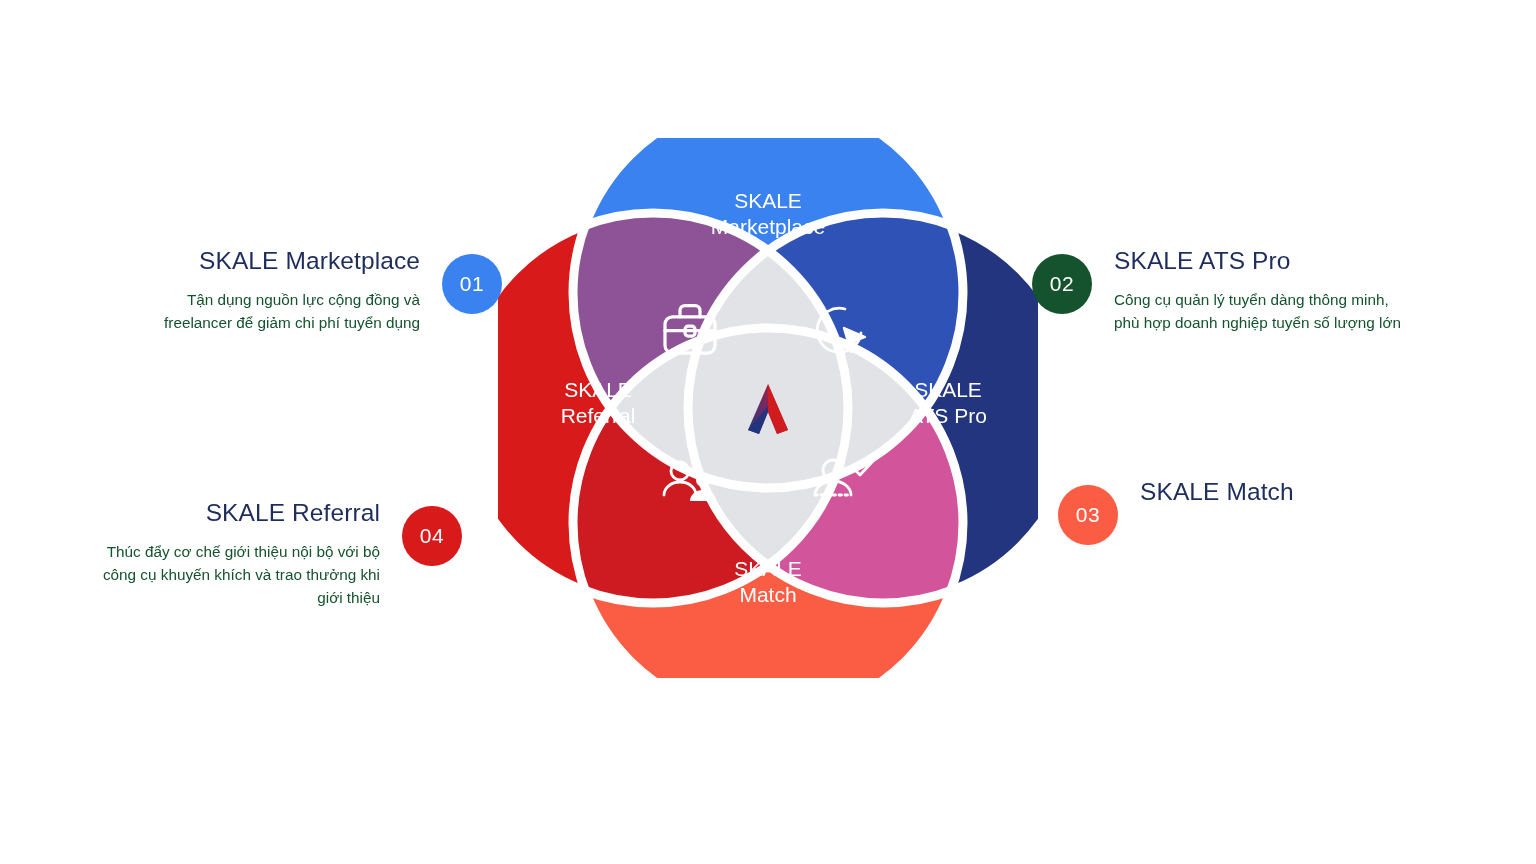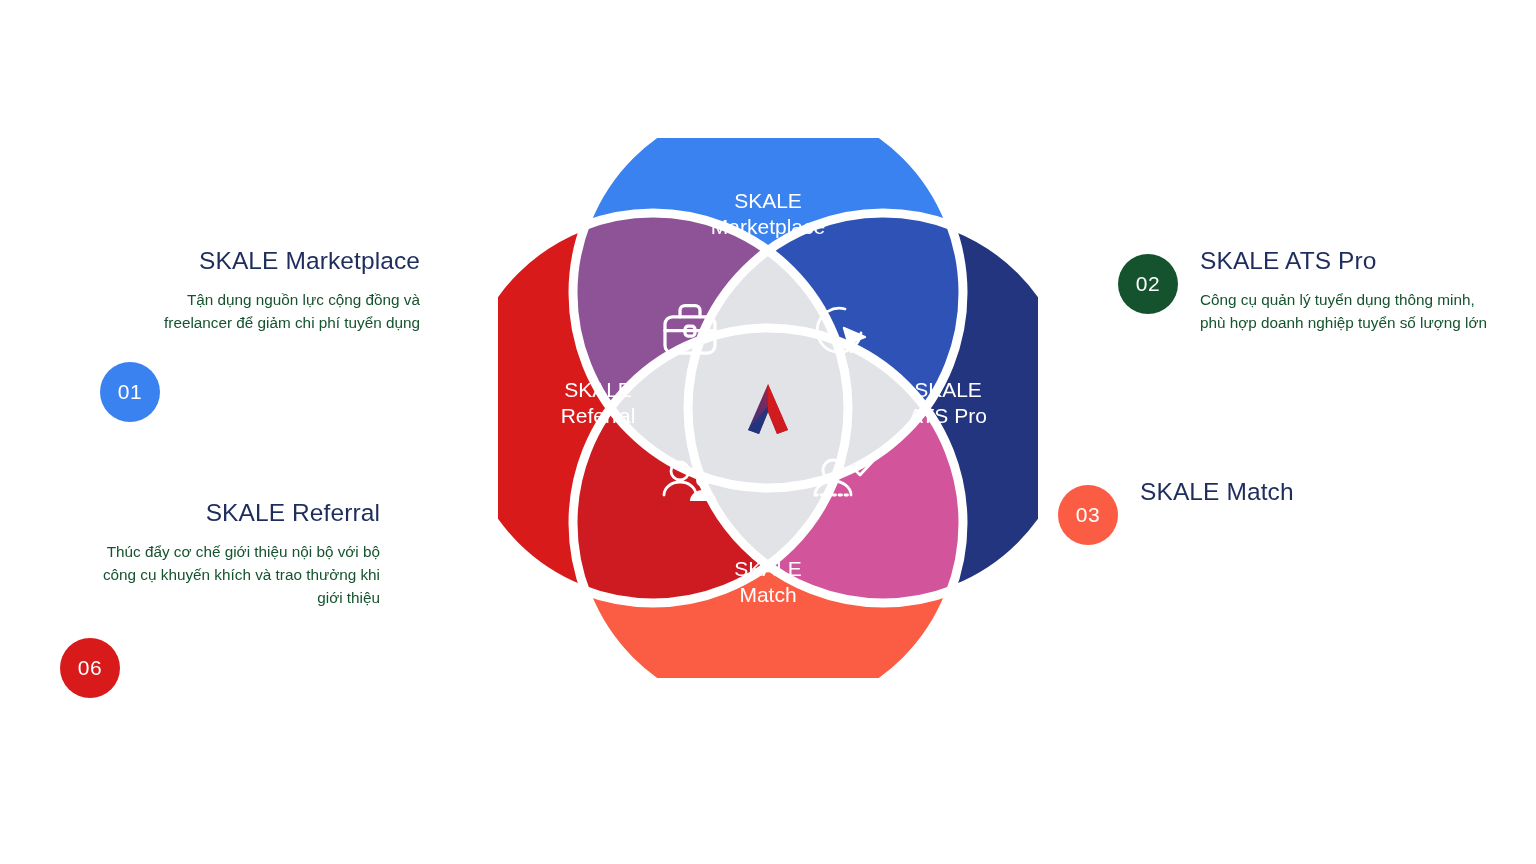--- a/index.html
+++ b/index.html
@@ -19,21 +19,21 @@
     inset: 0;
   }
 
   
   .item {
     position: absolute;
     display: flex;
     align-items: flex-start;
     gap: 22px;
   }
-  .item.left  { flex-direction: column; }
+  .item.left  { flex-direction: row; }
   .item.right { flex-direction: row-reverse; }
 
   .item.left .txt  { text-align: right; }
   .item.right .txt { text-align: left; }
 
   .badge {
     flex: 0 0 auto;
     width: 60px;
     height: 60px;
     border-radius: 50%;
@@ -60,21 +60,21 @@
     font-size: 15.3px;
     line-height: 1.52;
     color: #14532d;
     margin: 0;
     white-space: pre-line;
   }
 
   
   #block-1 { left: 100px;  top: 248px; }
   #block-4 { left: 60px;   top: 500px; }
-  #block-2 { left: 1118px; top: 248px; }
+  #block-2 { left: 1032px; top: 248px; }
   #block-3 { left: 1058px; top: 479px; }
 
   #block-1 .txt, #block-4 .txt { width: 320px; }
   #block-2 .txt, #block-3 .txt { width: 336px; }
 
   
   #venn {
     position: absolute;
     left: 498px;
     top: 138px;
@@ -231,28 +231,28 @@
   </div>
 
   <div class="item left" id="block-4">
     <div class="txt">
       <p class="title">SKALE Referral</p>
       <p class="desc">Thúc đẩy cơ chế giới thiệu nội bộ với bộ
 công cụ khuyến khích và trao thưởng khi
 giới thiệu</p>
     </div>
     <div class="badge" style="background:#D81A1A">
-      <span>06</span>
+      <span>04</span>
     </div>
   </div>
 
   <div class="item right" id="block-2">
     <div class="txt">
       <p class="title">SKALE ATS Pro</p>
-      <p class="desc">Công cụ quản lý tuyển dụng thông minh,
+      <p class="desc">Công cụ quản lý tuyển dàng thông minh,
 phù hợp doanh nghiệp tuyển số lượng lớn</p>
     </div>
     <div class="badge" style="background:#14532d">
       <span>02</span>
     </div>
   </div>
 
   <div class="item right" id="block-3">
     <div class="txt">
       <p class="title">SKALE Match</p>

